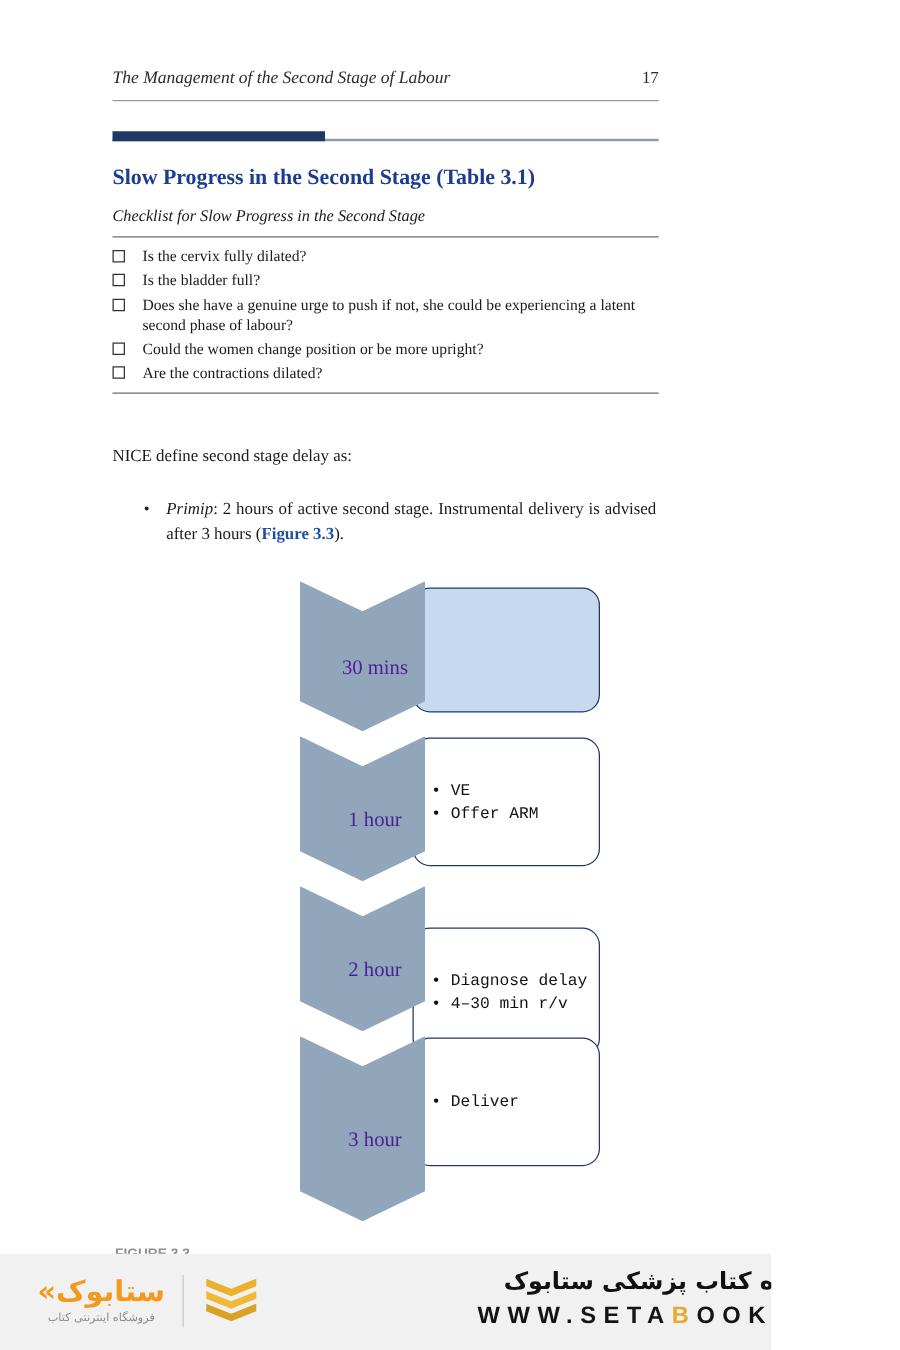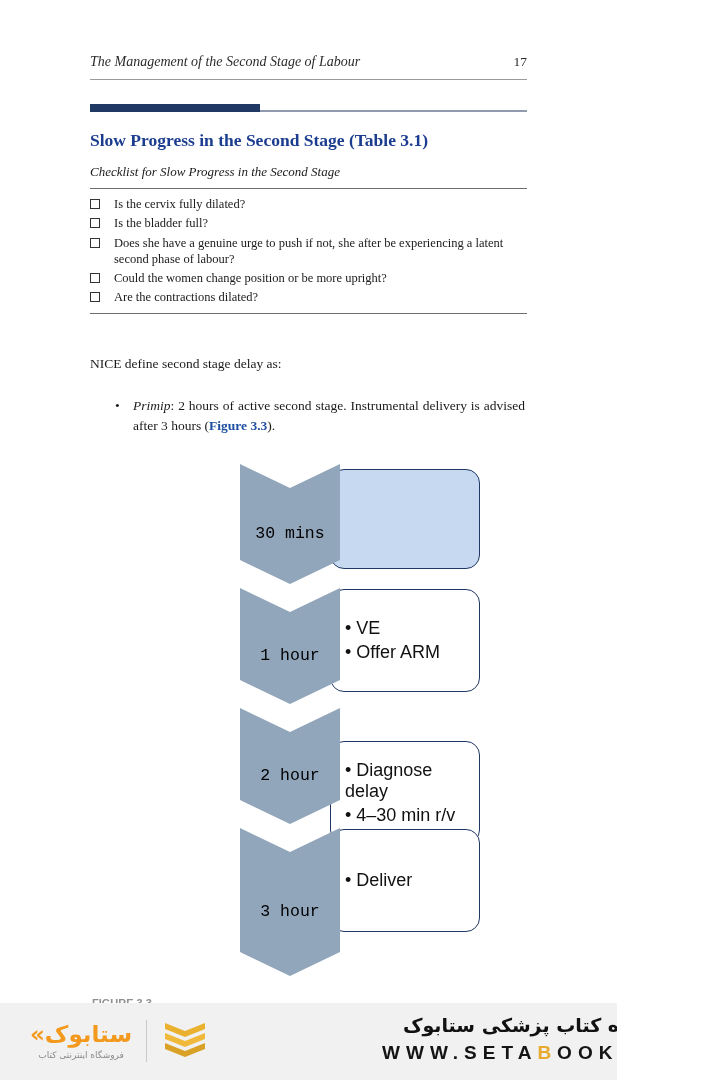--- a/index.html
+++ b/index.html
@@ -44,36 +44,36 @@
   .fbox {
     position:absolute; left:240px; width:150px; box-sizing:border-box;
     border:1.5px solid #1f3864; border-radius:14px; background:#ffffff;
     display:flex; flex-direction:column; justify-content:center;
     padding:6px 6px 6px 14px; gap:3px; z-index:1;
   }
   .fbox.b1 { top:5px;   height:100px; background:#c6d9f0; }
   .fbox.b2 { top:125px; height:103px; }
   .fbox.b3 { top:245px; height:103px;margin-top:32px; }
   .fbox.b4 { top:365px; height:103px; }
-  .fbox-item { font-family:Liberation Sans, sans-serif; font-size:18px; color:#111; }
+  .fbox-item { font-family:Liberation Mono, monospace; font-size:13px; color:#111; }
   .fbox-item::before { content:"• "; }
 
   .chev {
     position:absolute; left:150px; width:100px; background:#91a6bb; z-index:2;
     clip-path: polygon(0 0, 50% 24px, 100% 0, 100% calc(100% - 24px), 50% 100%, 0 calc(100% - 24px));
   }
   .chev.c1 { top:0;     height:120px; }
   .chev.c2 { top:124px; height:116px; }
   .chev.c3 { top:244px; height:116px; }
   .chev.c4 { top:364px; height:148px; }
   .chev-label {
-    position:absolute; left:0; top:0; width:100%; height:100%;
+    position:absolute; left:10px; top:0; width:100%; height:100%;
     display:flex; align-items:center; justify-content:center;
     padding-top:18px; box-sizing:border-box;
-    font-family:Liberation Mono, monospace; font-size:16.5px; color:#000000;
+    font-family:Liberation Serif, serif; font-size:16.5px; color:#4c1d95;
   }
 
   .fig-caption { position:absolute; left:92px; top:997px; font-family:"Liberation Sans", sans-serif; font-size:11px; font-weight:bold; color:#8f8f8f; z-index:1; }
 
   
   .footer { position:absolute; left:0; bottom:0; width:720px; height:77px; background:#f1f1f1; z-index:5; }
   .logo-cluster { position:absolute; left:30px; top:14px; display:flex; align-items:center; gap:14px; height:48px; }
   .logo-text-block { text-align:center; }
   .logo-word { font-family:"DejaVu Sans", sans-serif; font-weight:bold; font-size:23px; color:#f39a1e; line-height:1.1; }
   .logo-sub { margin-top:3px; font-family:"DejaVu Sans", sans-serif; font-size:9px; color:#8a8a8a; direction:rtl; }
@@ -108,21 +108,21 @@
       <div class="check-item">
         <span class="checkbox"></span>
         <span class="check-text">Is the cervix fully dilated?</span>
       </div>
       <div class="check-item">
         <span class="checkbox"></span>
         <span class="check-text">Is the bladder full?</span>
       </div>
       <div class="check-item">
         <span class="checkbox"></span>
-        <span class="check-text">Does she have a genuine urge to push if not, she after be experiencing a latent second phase of labour?</span>
+        <span class="check-text">Does she have a genuine urge to push if not, she could be experiencing a latent second phase of labour?</span>
       </div>
       <div class="check-item">
         <span class="checkbox"></span>
         <span class="check-text">Could the women change position or be more upright?</span>
       </div>
       <div class="check-item">
         <span class="checkbox"></span>
         <span class="check-text">Are the contractions dilated?</span>
       </div>
     </div>

